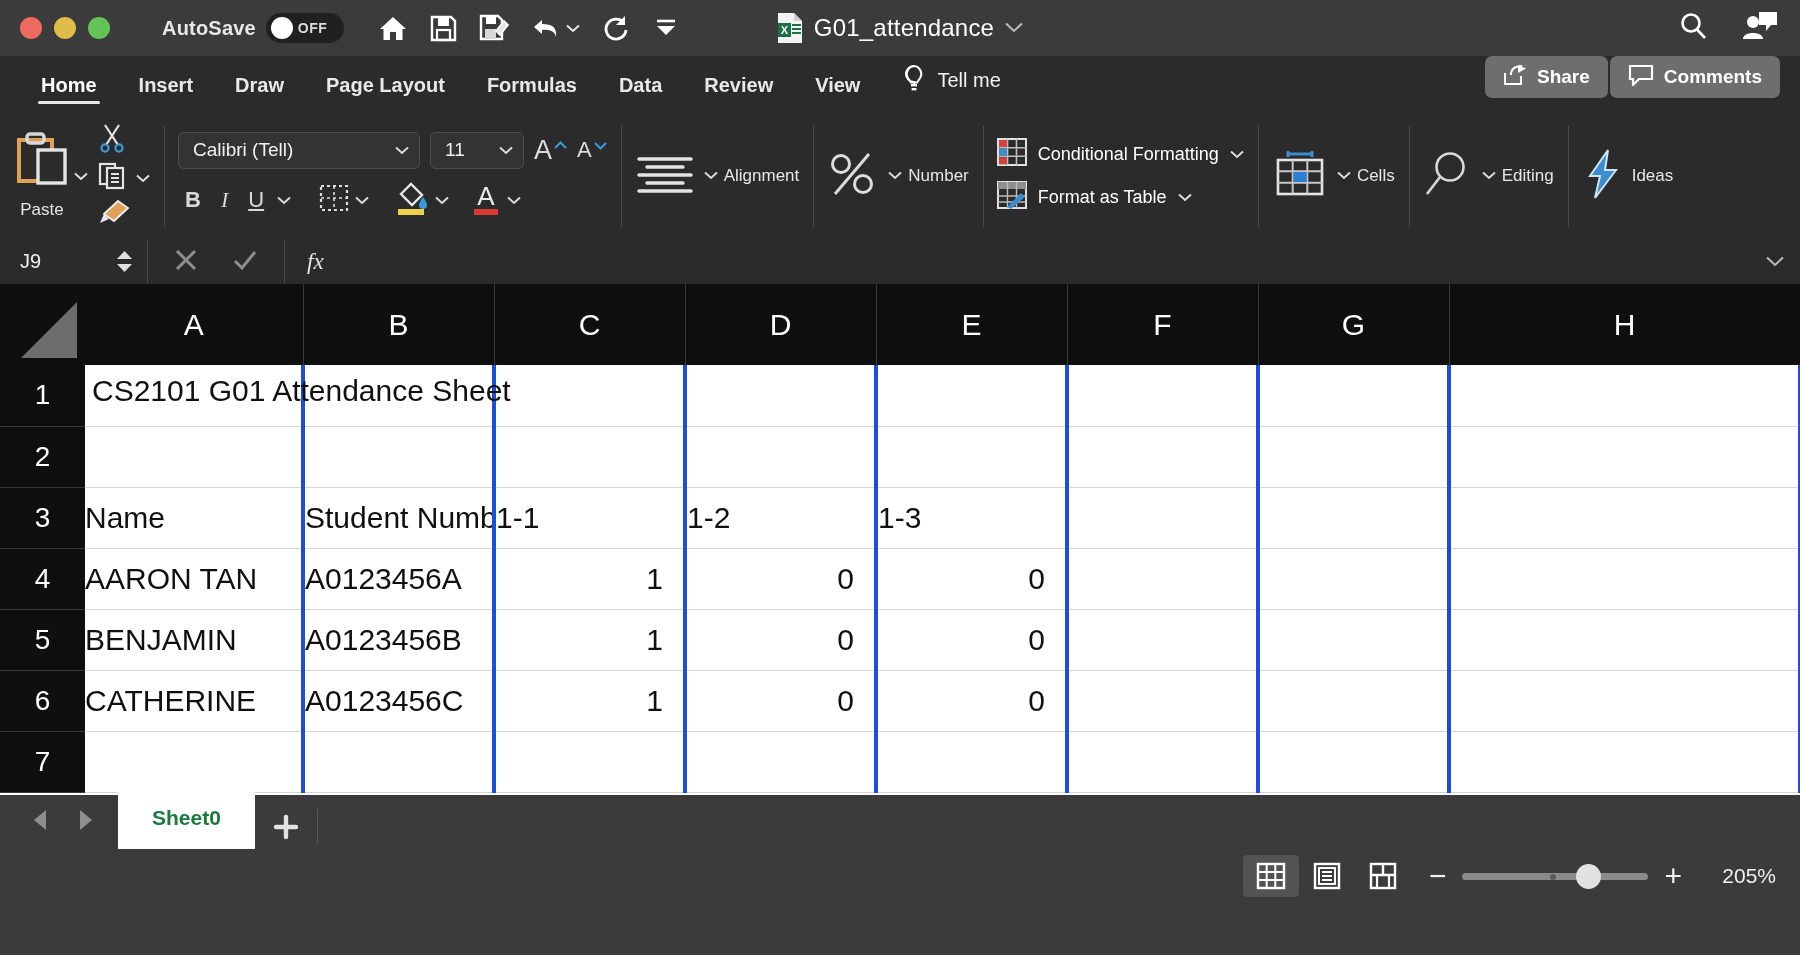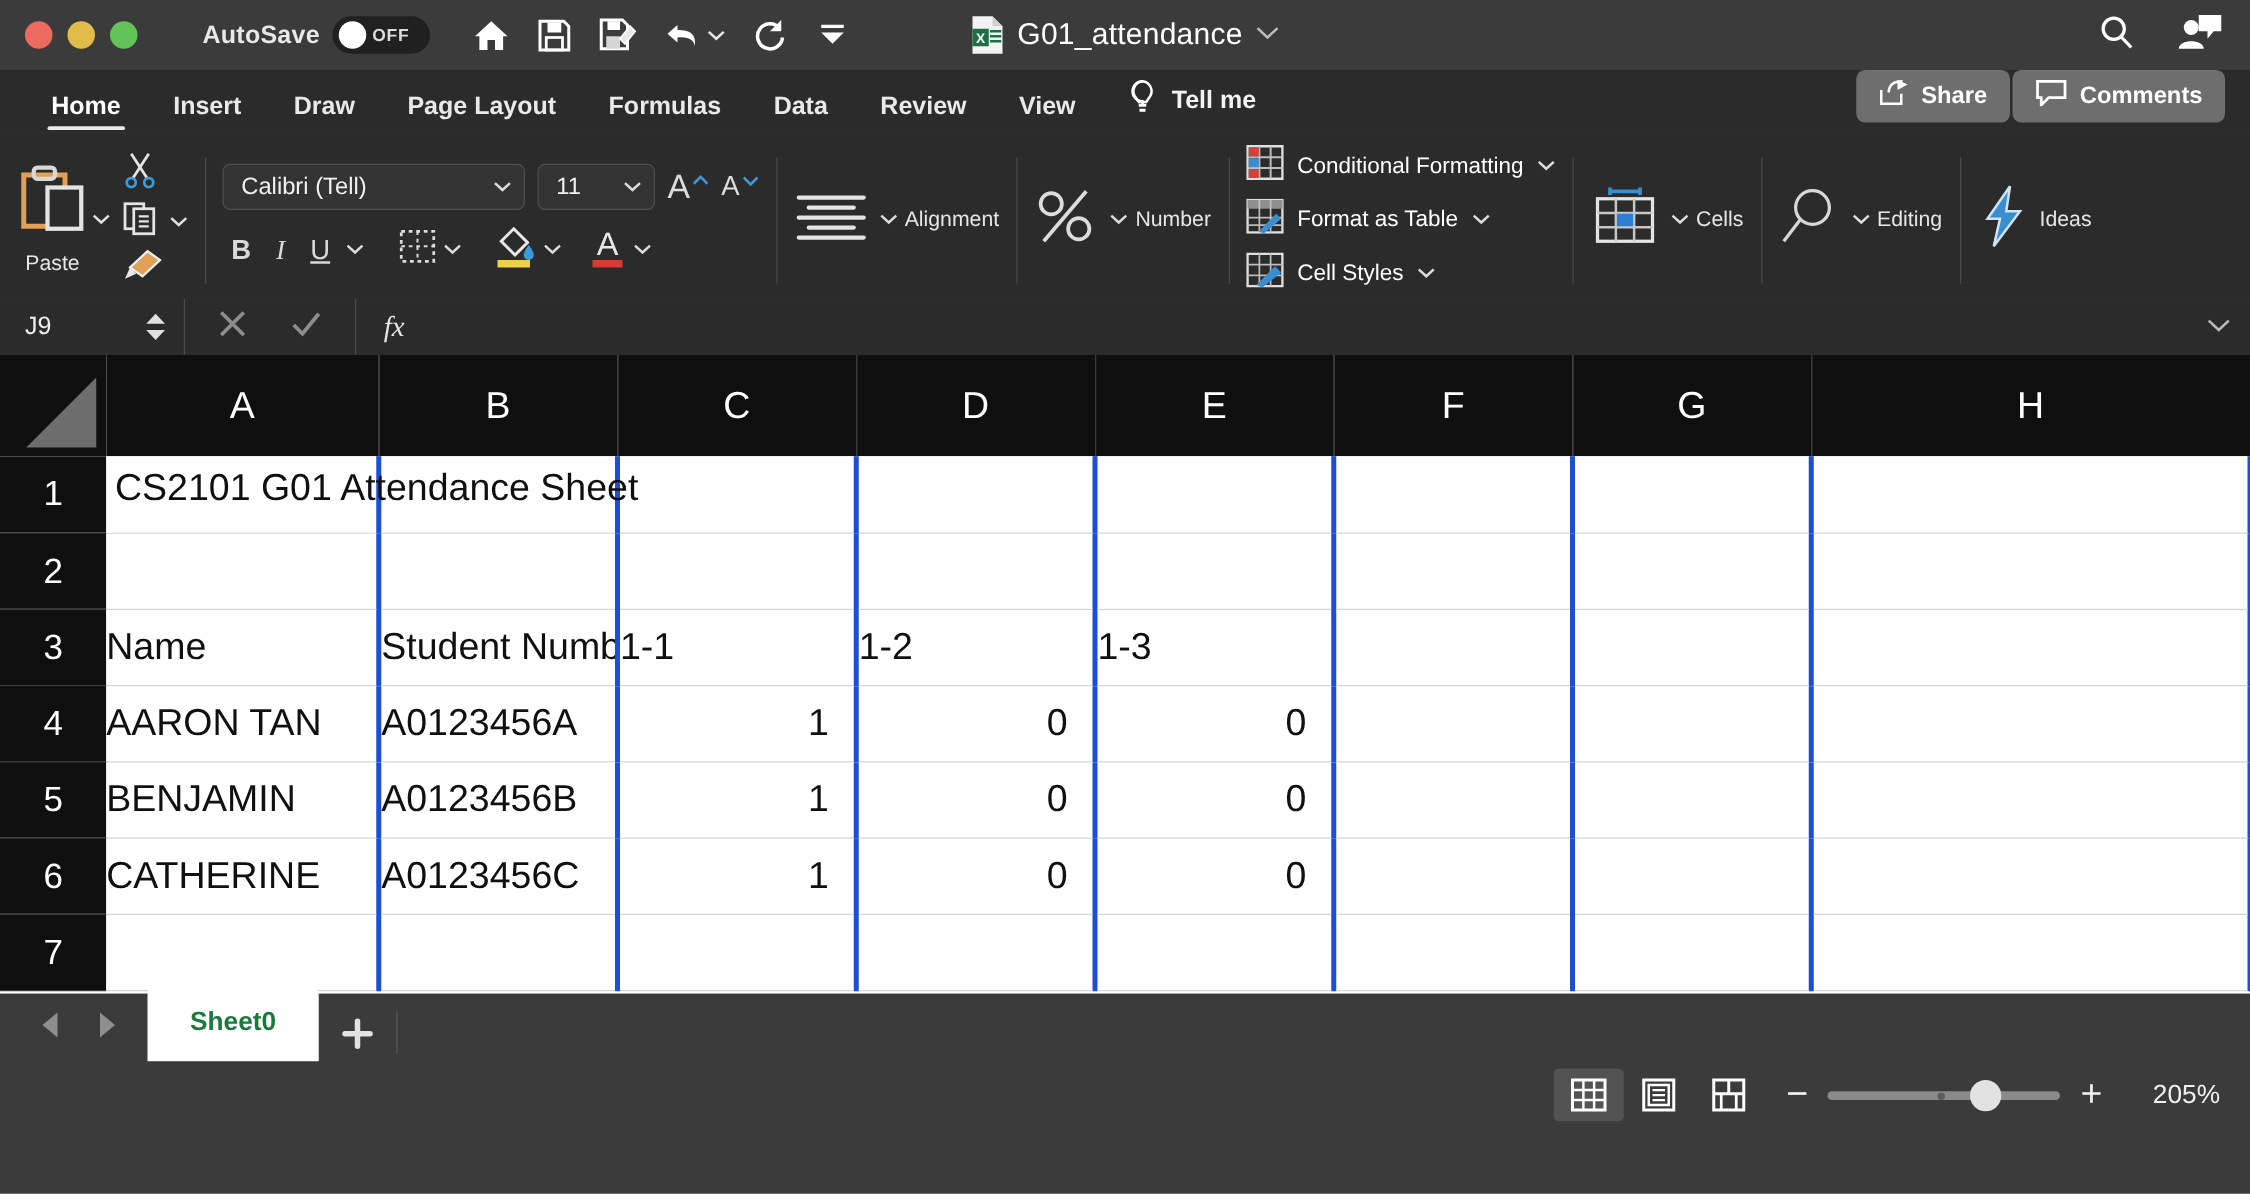--- a/index.html
+++ b/index.html
@@ -49,21 +49,21 @@
   }
   .tab{
     font-size:20px; font-weight:bold; color:#e9e9e9; padding:0 21px 9px 21px;
     position:relative; cursor:default; white-space:nowrap;
   }
   .tab.active{ color:#ffffff; }
   .tab.active:after{
     content:""; position:absolute; left:18px; right:18px; bottom:2px;
     height:3px; background:#e9e9e9; border-radius:2px;
   }
-  .tellme{ display:flex; align-items:center; gap:12px; padding:0 16px 9px 22px; font-size:20px; font-weight:bold;}
+  .tellme{ display:flex; align-items:center; gap:12px; padding:0 16px 9px 22px; font-size:20px; font-weight:normal;}
   .tabbar-right{ position:absolute; right:20px; bottom:8px; display:flex; gap:2px; }
   .pill{
     background:#6e6e6e; border-radius:7px; height:42px; display:flex; align-items:center;
     gap:10px; padding:0 18px; font-size:19px; font-weight:bold; color:#fff;
   }
 
   
   .ribbon{
     height:133px; background:#2b2b2b; display:flex; align-items:stretch;
     padding:6px 0 0 0; position:relative;
@@ -508,33 +508,20 @@
       <div class="style-row">
         <span>
           <svg width="30" height="28" viewBox="0 0 30 28">
             <rect x="1" y="1" width="28" height="26" fill="none" stroke="#e0e0e0" stroke-width="2"></rect>
             <rect x="1" y="1" width="28" height="7" fill="#8f8f8f"></rect>
             <path d="M10.5 1 v26 M19.5 1 v26 M1 15 h28 M1 21 h28" stroke="#bdbdbd" stroke-width="1.4"></path>
             <path d="M10 26 L24 12 L28 16 L14 28 Z" fill="#3a8ed0"></path>
           </svg>
         </span>
         <span>Format as Table</span>
-        <svg class="chev" viewBox="0 0 14 9">
-            <path d="M1 1.5 L7 7 L13 1.5" fill="none" stroke="#dcdcdc" stroke-width="2"></path>
-          </svg>
-      </div>
-      <div class="style-row">
-        <span>
-          <svg width="30" height="28" viewBox="0 0 30 28">
-            <rect x="1" y="1" width="28" height="26" fill="none" stroke="#e0e0e0" stroke-width="2"></rect>
-            <path d="M10.5 1 v26 M19.5 1 v26 M1 9.7 h28 M1 18.3 h28" stroke="#bdbdbd" stroke-width="1.4"></path>
-            <path d="M8 26 L23 11 L28 16 L13 28 Z" fill="#3a8ed0"></path>
-          </svg>
-        </span>
-        <span>Cell Styles</span>
         <svg class="chev" viewBox="0 0 14 9">
             <path d="M1 1.5 L7 7 L13 1.5" fill="none" stroke="#dcdcdc" stroke-width="2"></path>
           </svg>
       </div>
     </div>
   </div>
 
   <div class="rgroup">
     <div class="cells-col">
       <div class="icon-with-chev">

